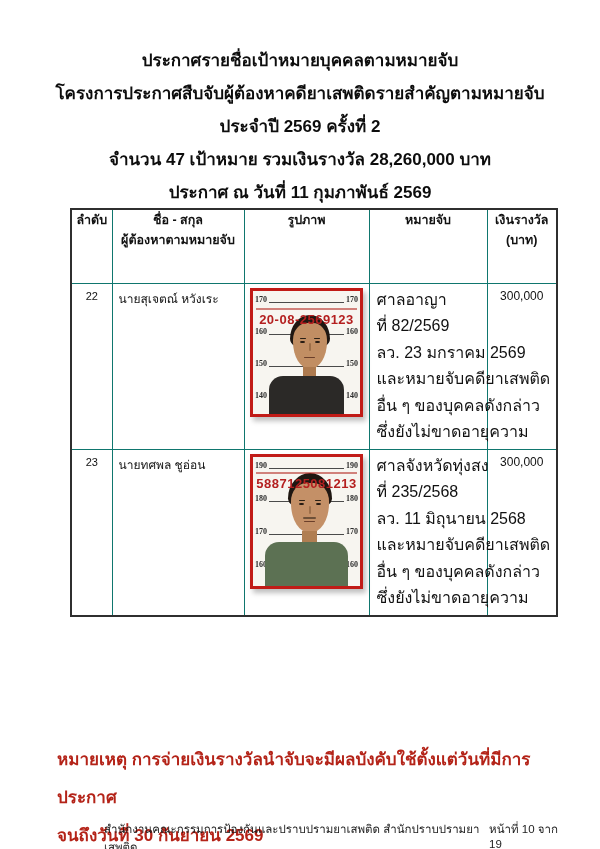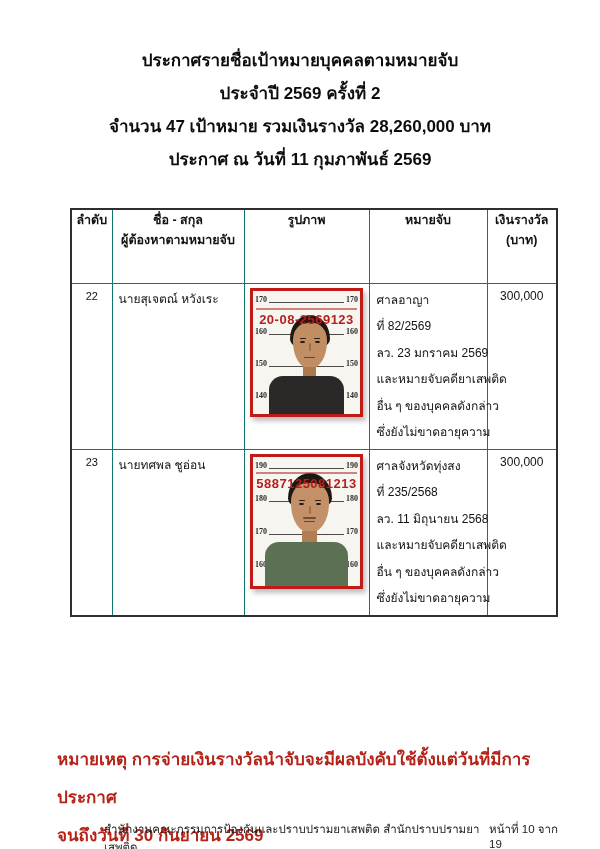--- a/index.html
+++ b/index.html
@@ -17,21 +17,21 @@
     position:absolute; top:208px; left:70px; width:486px;
     border-collapse:collapse; table-layout:fixed;
     border:2px solid #2f2f2f;
   }
   table.wanted td, table.wanted th { border:1px solid #0f766e; vertical-align:top; }
   th.hcell { font-size:12.5px; font-weight:700; text-align:center; vertical-align:middle; height:74px; line-height:20px; }
   td.td-no { text-align:center; padding-top:6px; font-size:11px; }
   td.td-name { padding:5px 6px; font-size:12px; }
   td.td-photo { text-align:center; padding-top:4px; }
   td.td-warrant { padding:3px 7px; }
-  td.td-warrant .wline { font-size:12px; line-height:26.5px; white-space:nowrap; }
+  td.td-warrant .wline { font-size:16px; line-height:26.5px; white-space:nowrap; }
   td.td-reward { text-align:center; padding:5px 5px; font-size:12px; }
   tr.r1 { height:157px; } tr.r2 { height:163px; }
   
   .mug {
     position:relative; width:113px; height:129px; margin:0 auto;
     background:#f7f5f0; border:3px solid #c11b17;
     box-shadow:3px 4px 5px rgba(0,0,0,0.25);
   }
   .mug-b { height:135px; }
   .sline { position:absolute; left:2px; right:2px; display:flex; align-items:flex-end; z-index:1;font-family:Liberation Serif, serif; }
@@ -53,20 +53,21 @@
   .note { position:absolute; left:57px; right:30px; top:741px; font-weight:700; font-size:17px; line-height:38px; }
   .footer { position:absolute; left:104px; right:31px; top:820px; display:flex; justify-content:space-between; font-size:11.5px; color:#1c1c1c; }
 </style>
 </head>
 <body>
 
 <div class="page">
 
   <div class="titles">
     <div class="title-line">ประกาศรายชื่อเป้าหมายบุคคลตามหมายจับ</div>
+    <div class="title-line">โครงการประกาศสืบจับผู้ต้องหาคดียาเสพติดรายสำคัญตามหมายจับ</div>
     <div class="title-line">ประจำปี 2569 ครั้งที่ 2</div>
     <div class="title-line">จำนวน 47 เป้าหมาย รวมเงินรางวัล 28,260,000 บาท</div>
     <div class="title-line">ประกาศ ณ วันที่ 11 กุมภาพันธ์ 2569</div>
   </div>
 
   <table class="wanted">
     <colgroup>
       <col style="width:41px">
         <col style="width:132px">
         <col style="width:125px">

